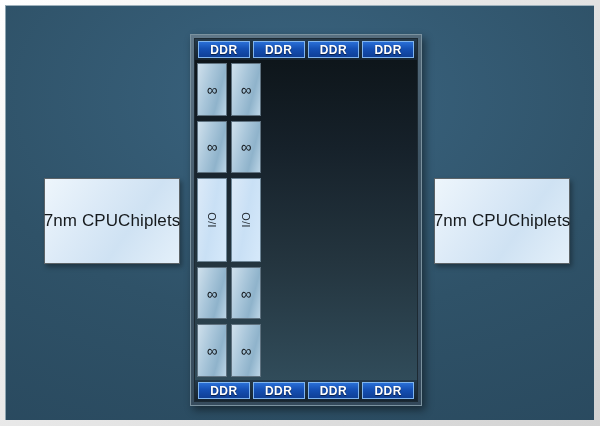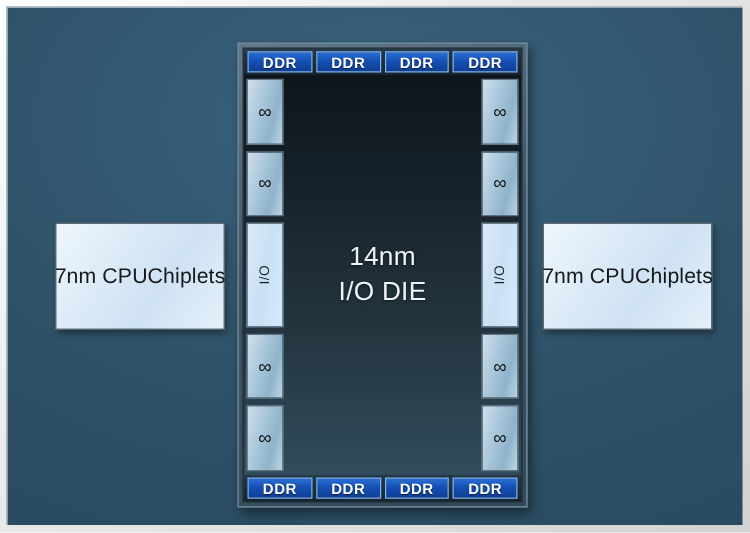--- a/index.html
+++ b/index.html
@@ -196,24 +196,20 @@
           <div class="edge-col">
             <div class="port port-if">∞</div>
             <div class="port port-if">∞</div>
             <div class="port port-io">
               <span>I/O</span>
             </div>
             <div class="port port-if">∞</div>
             <div class="port port-if">∞</div>
           </div>
 
-          <div id="die-core">
-            <span>14nm</span>
-            <span>I/O DIE</span>
-          </div>
 
           <div class="edge-col">
             <div class="port port-if">∞</div>
             <div class="port port-if">∞</div>
             <div class="port port-io">
               <span>I/O</span>
             </div>
             <div class="port port-if">∞</div>
             <div class="port port-if">∞</div>
           </div>

